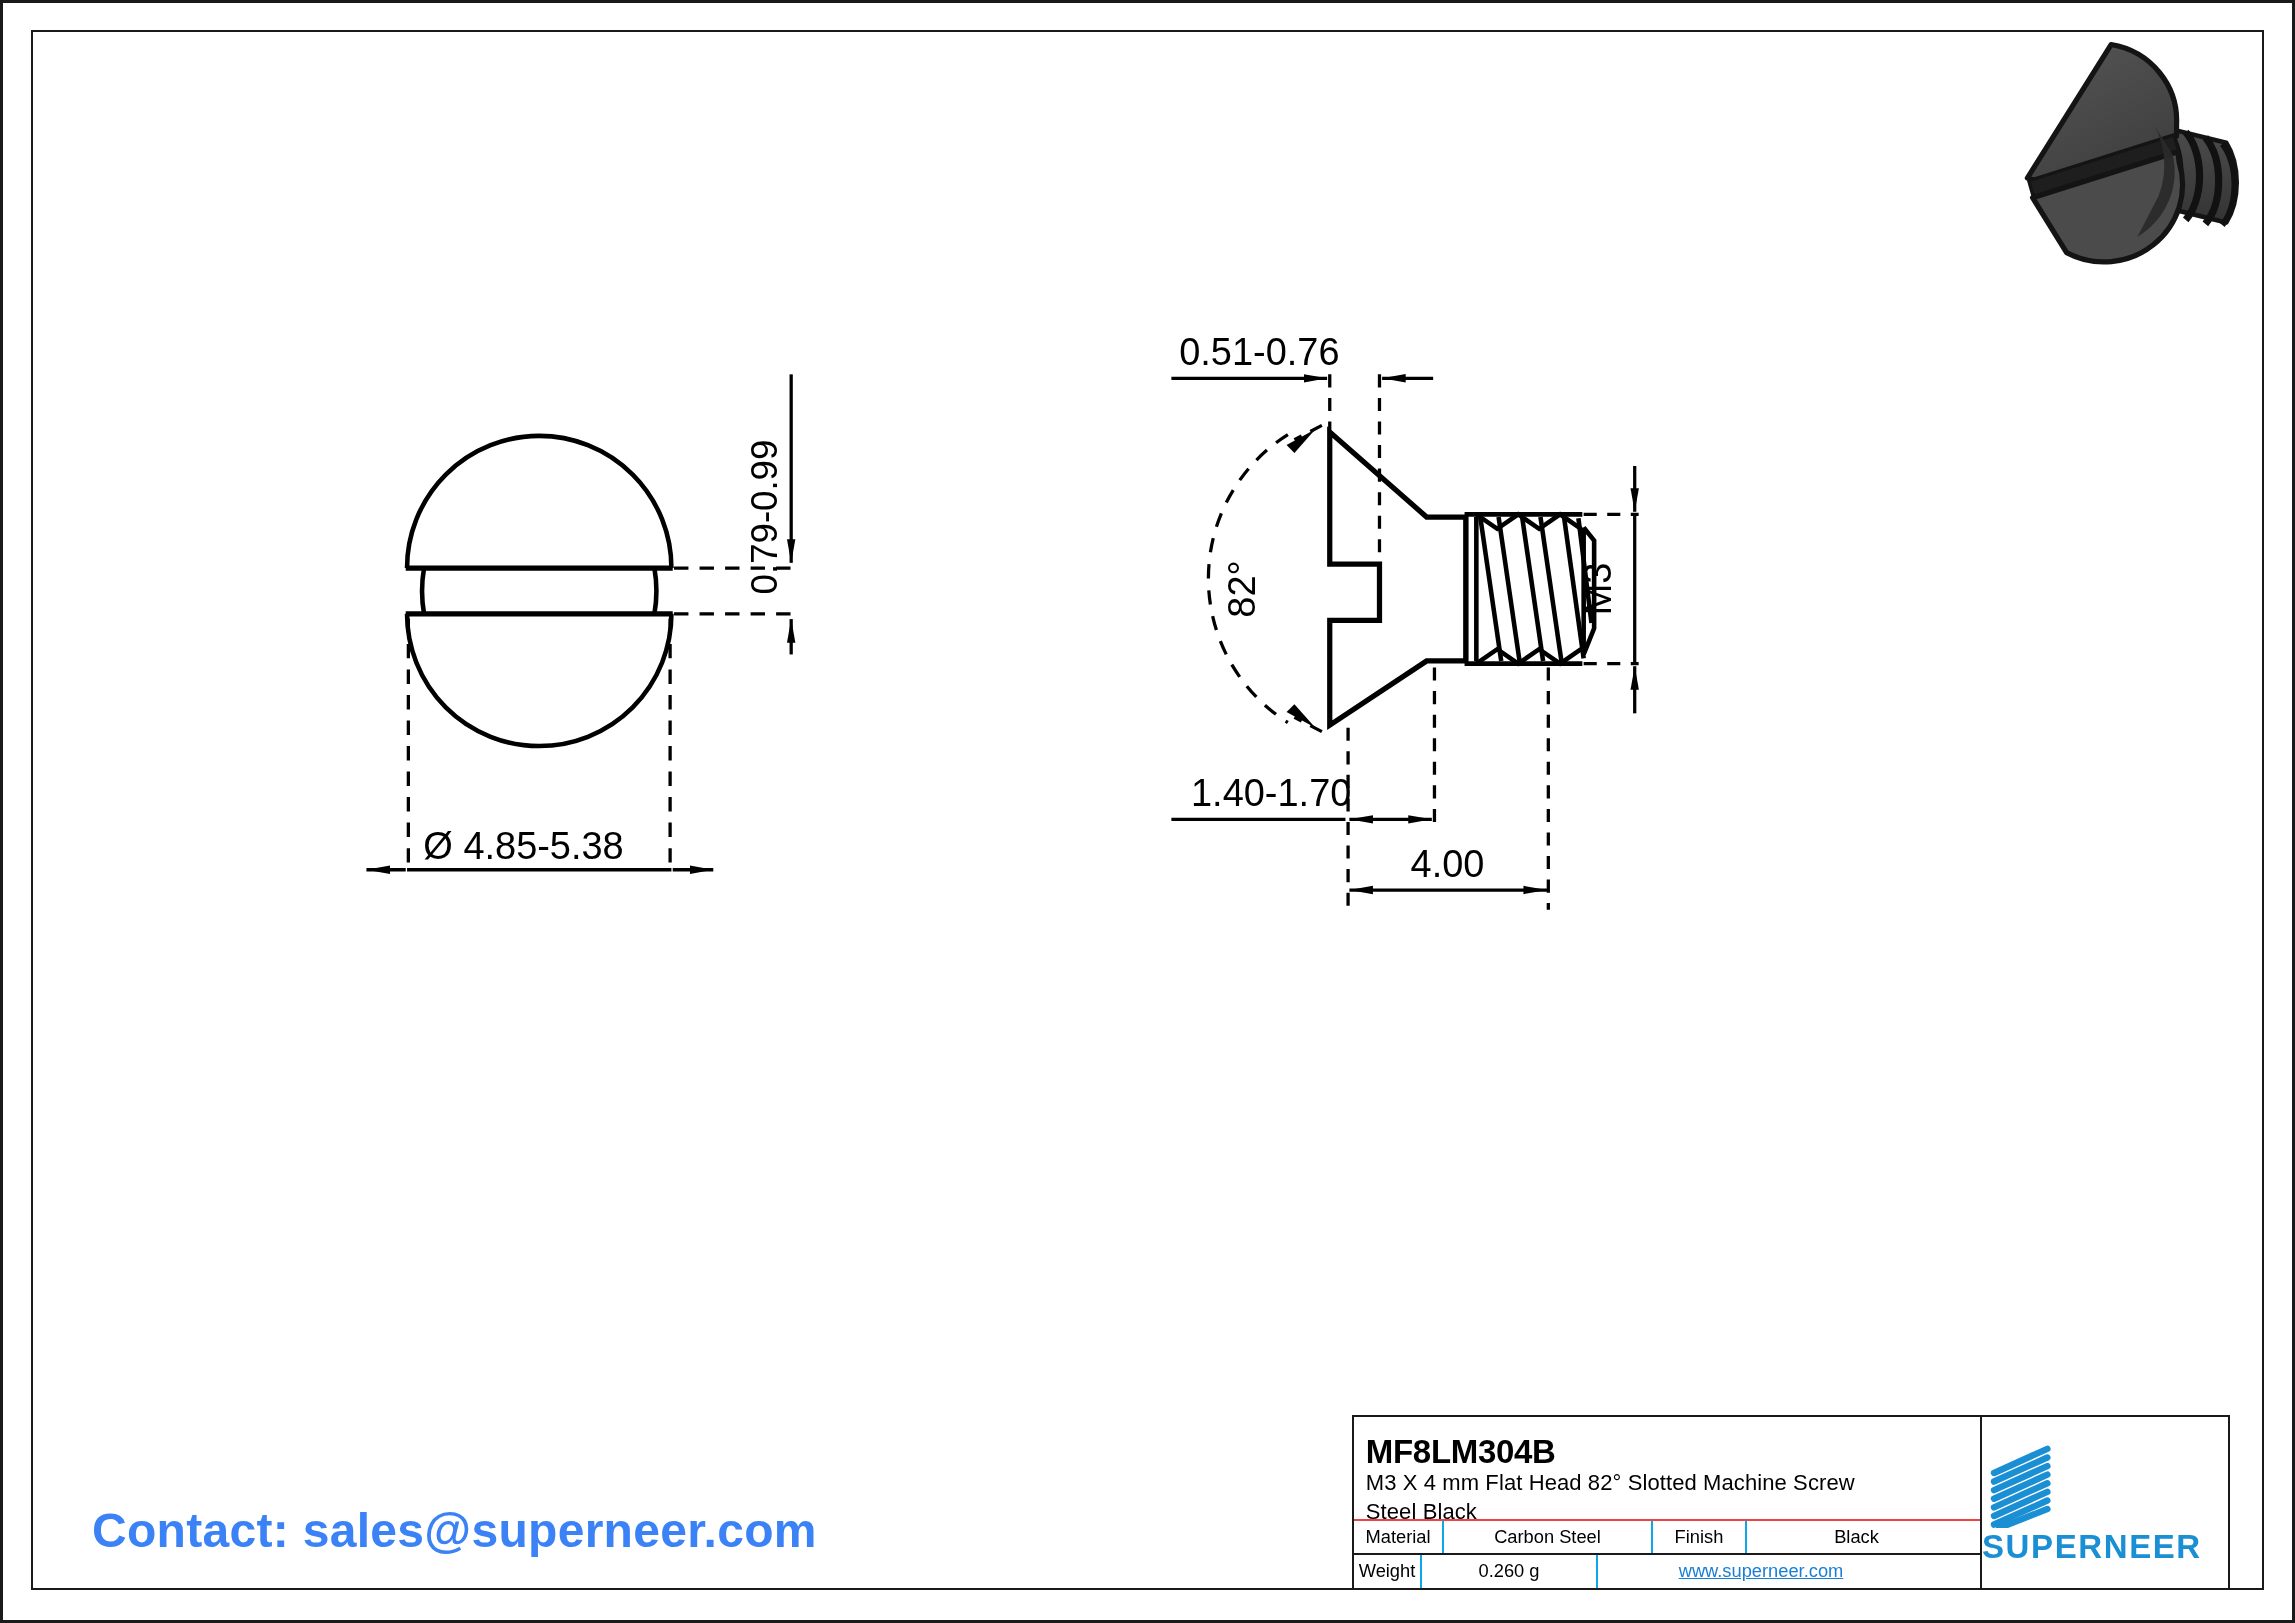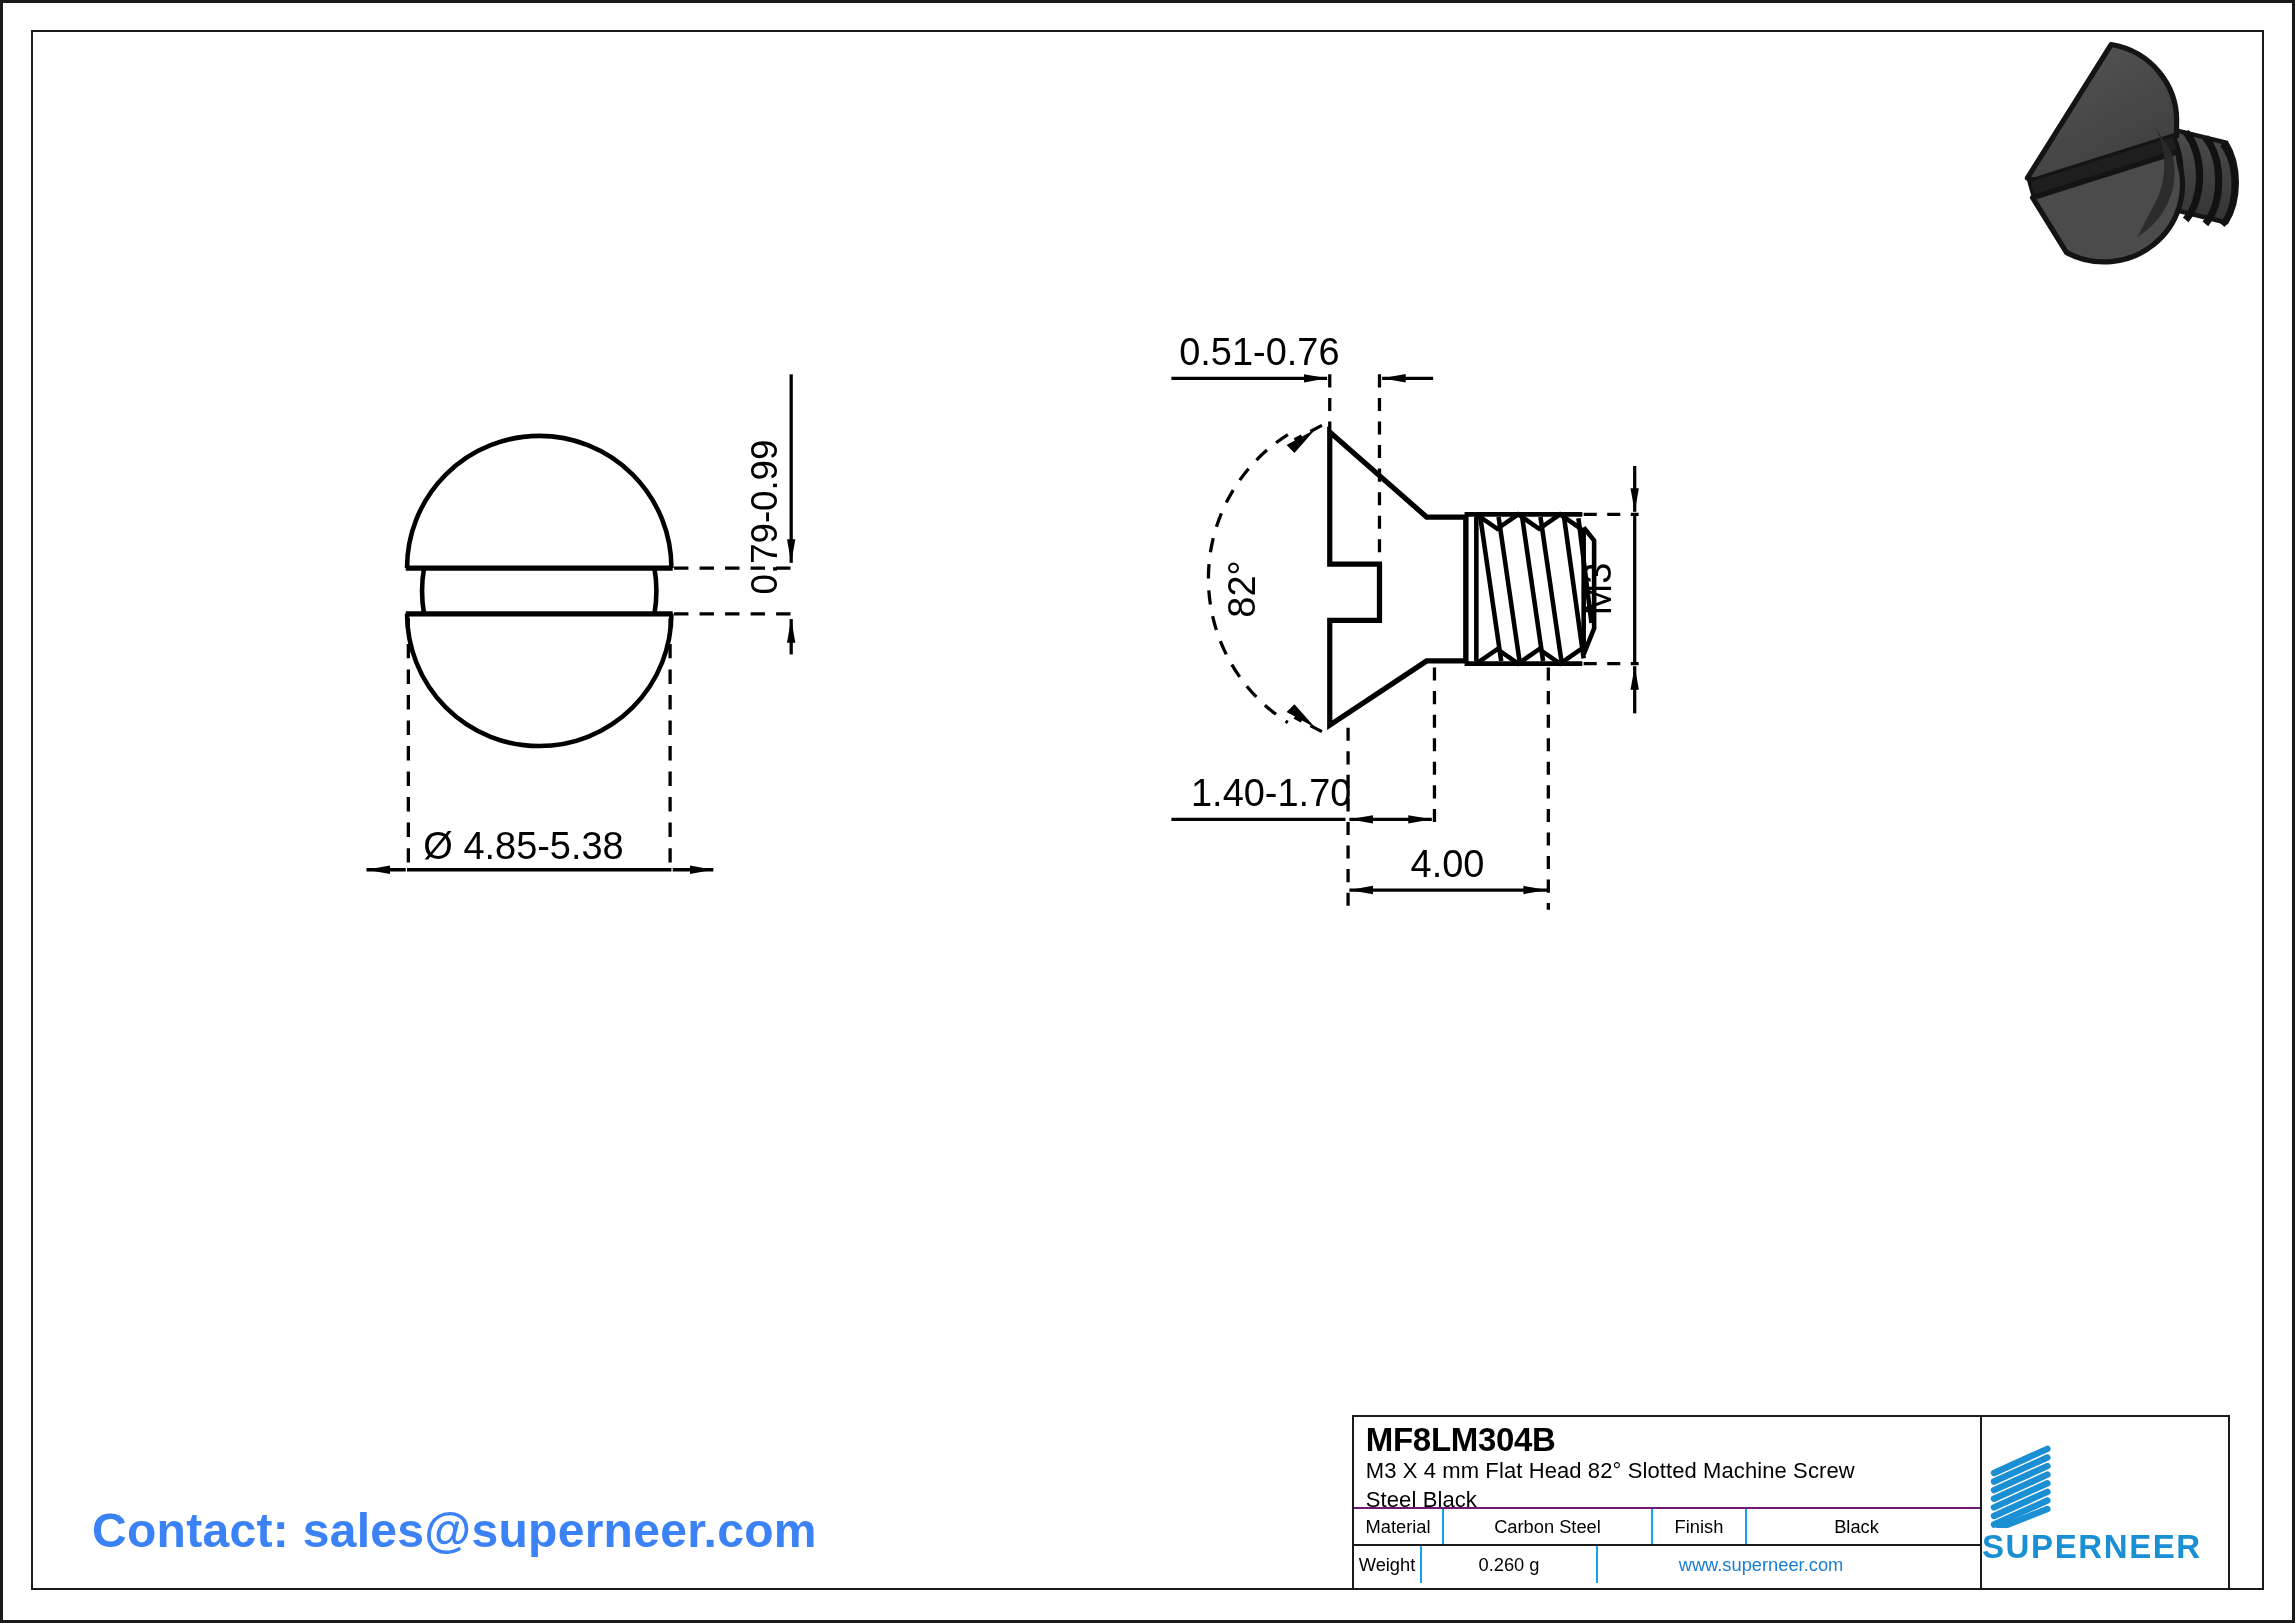--- a/index.html
+++ b/index.html
@@ -68,22 +68,23 @@
   #tb-left {
     width: 628px;
     box-sizing: border-box;
     border-right: 2px solid #1a1a1a;
     display: flex;
     flex-direction: column;
   }
   #tb-desc {
     height: 92px;
     box-sizing: border-box;
-    border-bottom: 2px solid #701a75;
+    border-bottom: 2px solid #ef4444;
     padding: 5.9px 0 0 11.8px;
+    margin-top: 12px;
   }
   #tb-partno {
     font-size: 33px;
     font-weight: bold;
     line-height: 1.04;
     letter-spacing: -0.3px;
   }
   .tb-descline {
     font-size: 22px;
     line-height: 1.30;
@@ -103,21 +104,21 @@
     font-size: 18.3px;
     white-space: nowrap;
   }
   .tb-cell.bordered { border-right: 2px solid #0ea5e9; }
   .c-label-1 { width: 90px; }
   .c-value-1 { width: 209px; }
   .c-label-2 { width: 94px; }
   .c-value-2 { width: 219px; }
   .c-weight-label { width: 68px; }
   .c-weight-value { width: 176px; }
-  .c-web { width: 326px; color: #1a7fd4; }
+  .c-web { width: 326px; color: #1a7fd4; text-decoration: underline; }
   
   #tb-logo {
     flex: 1;
     position: relative;
     display: flex;
     flex-direction: column;
     align-items: flex-start;
     justify-content: center;
   }
   #logo-mark {

